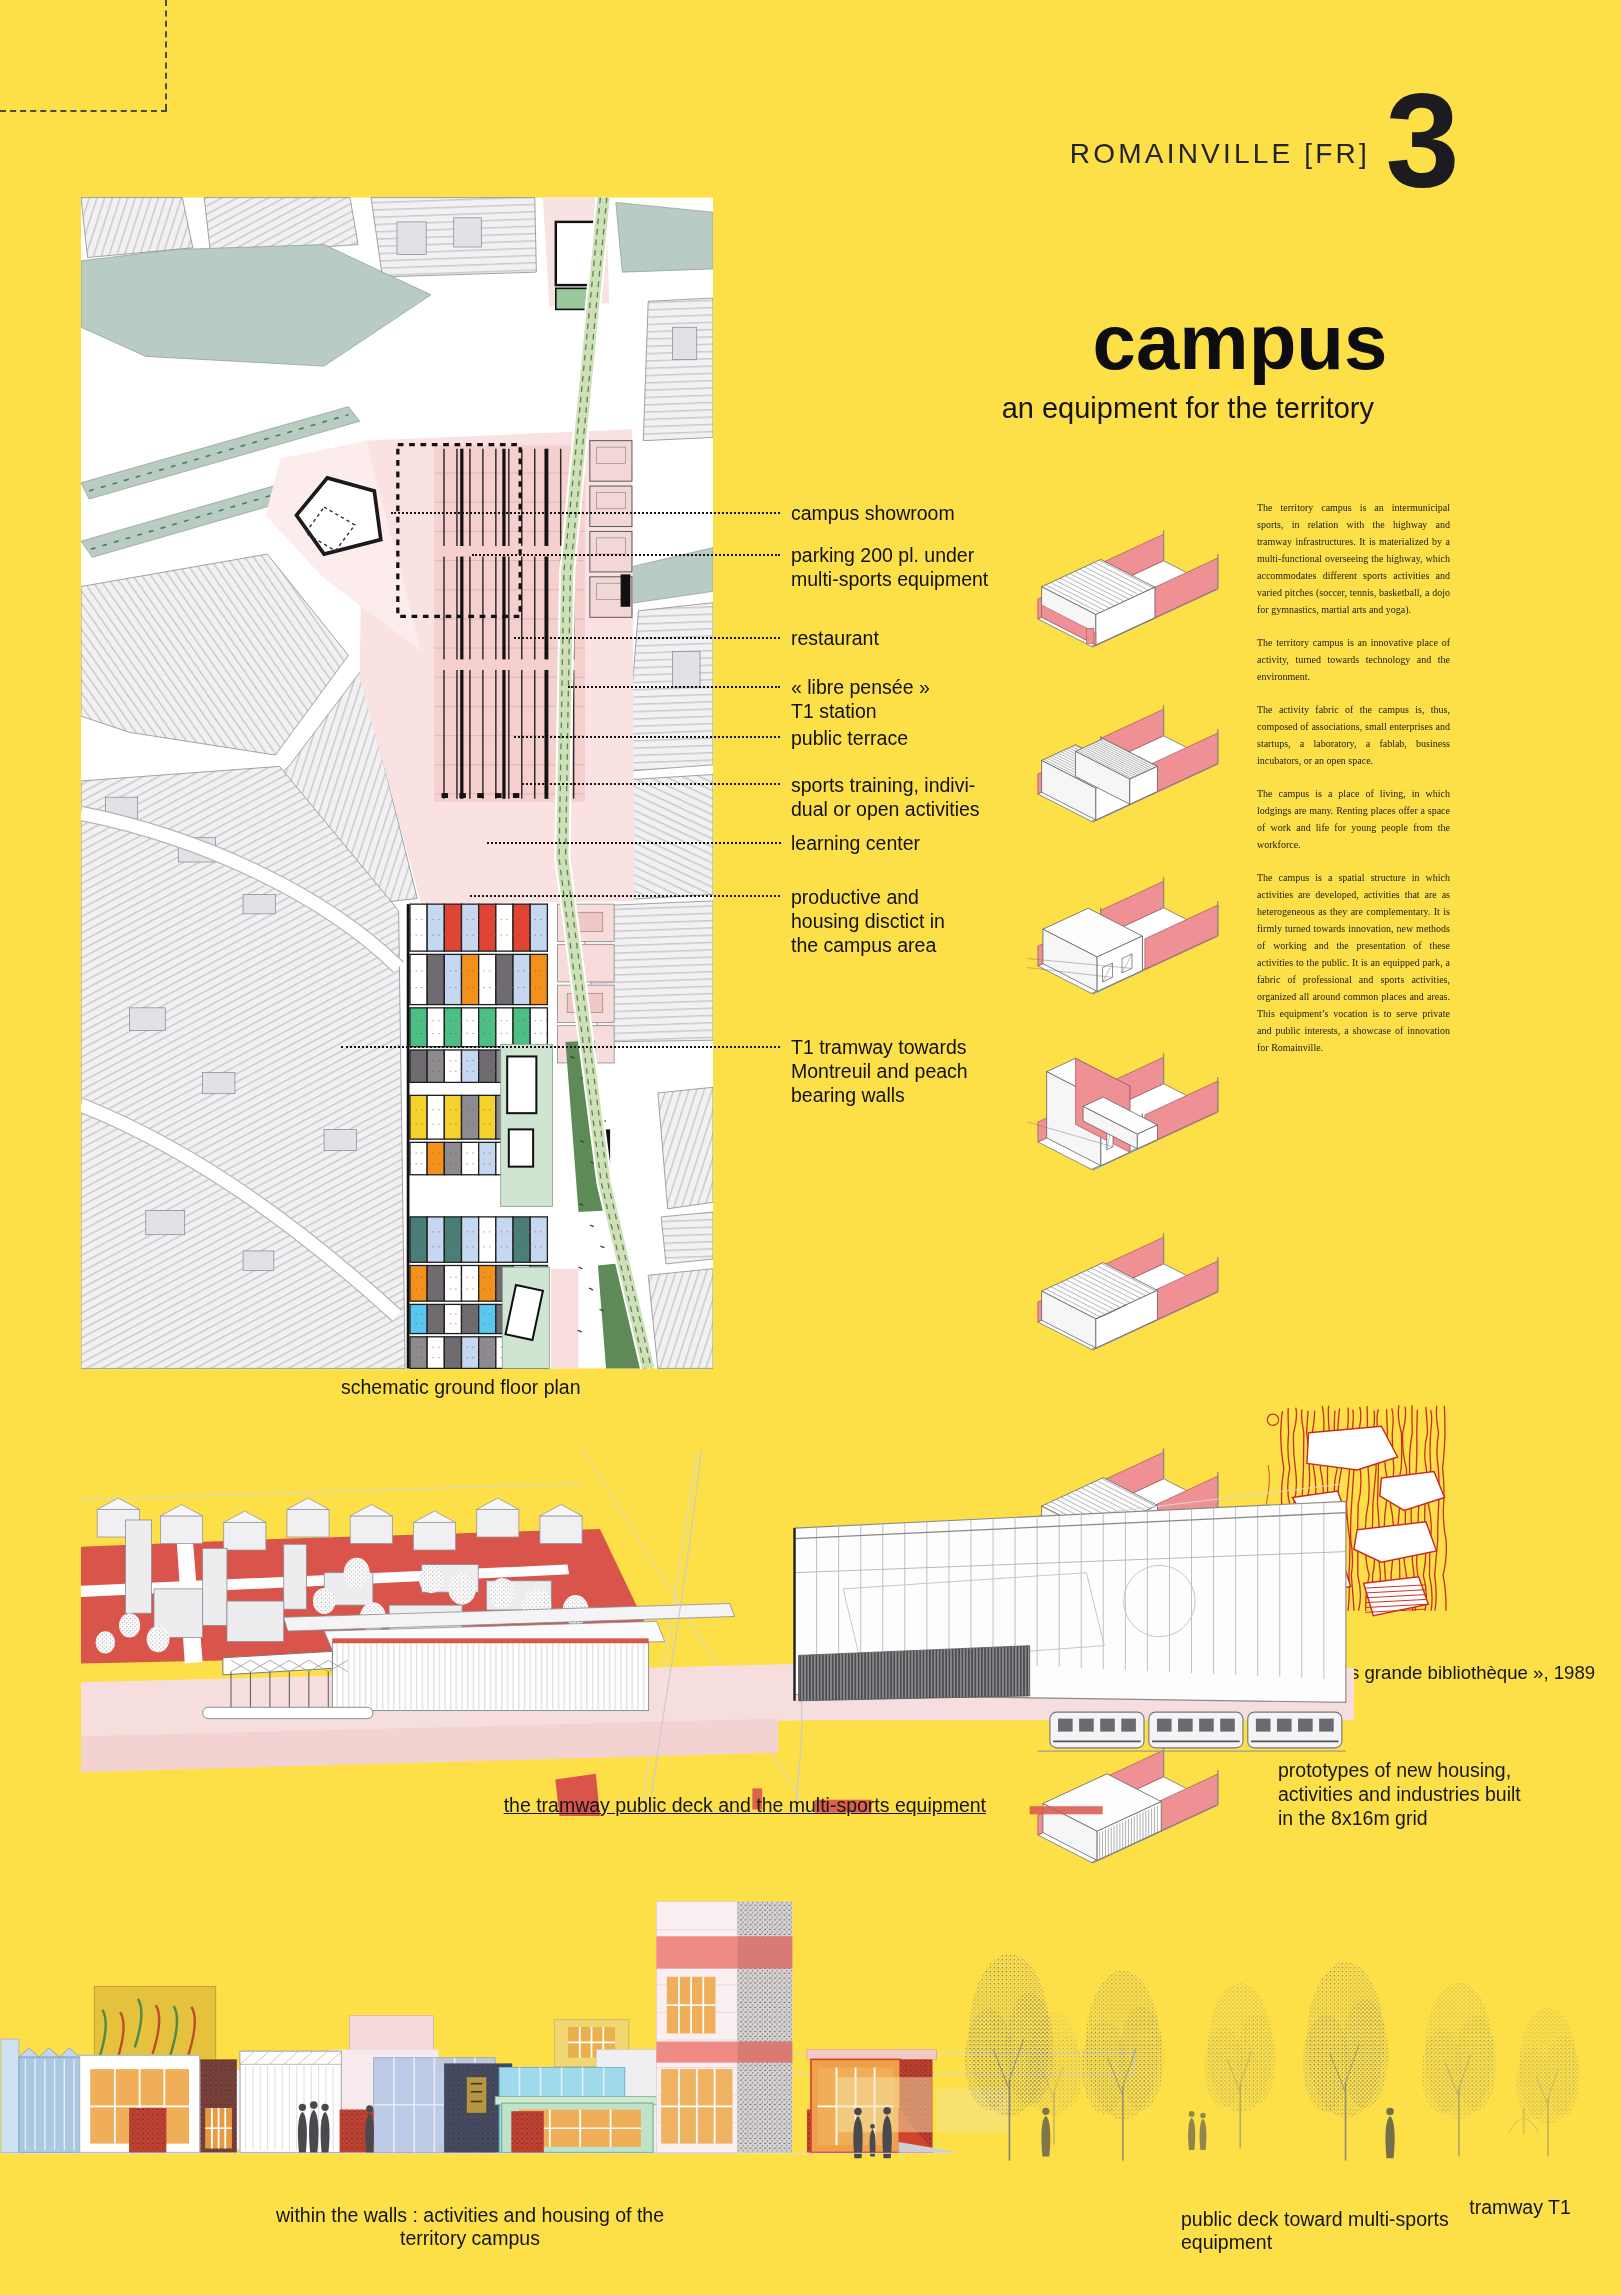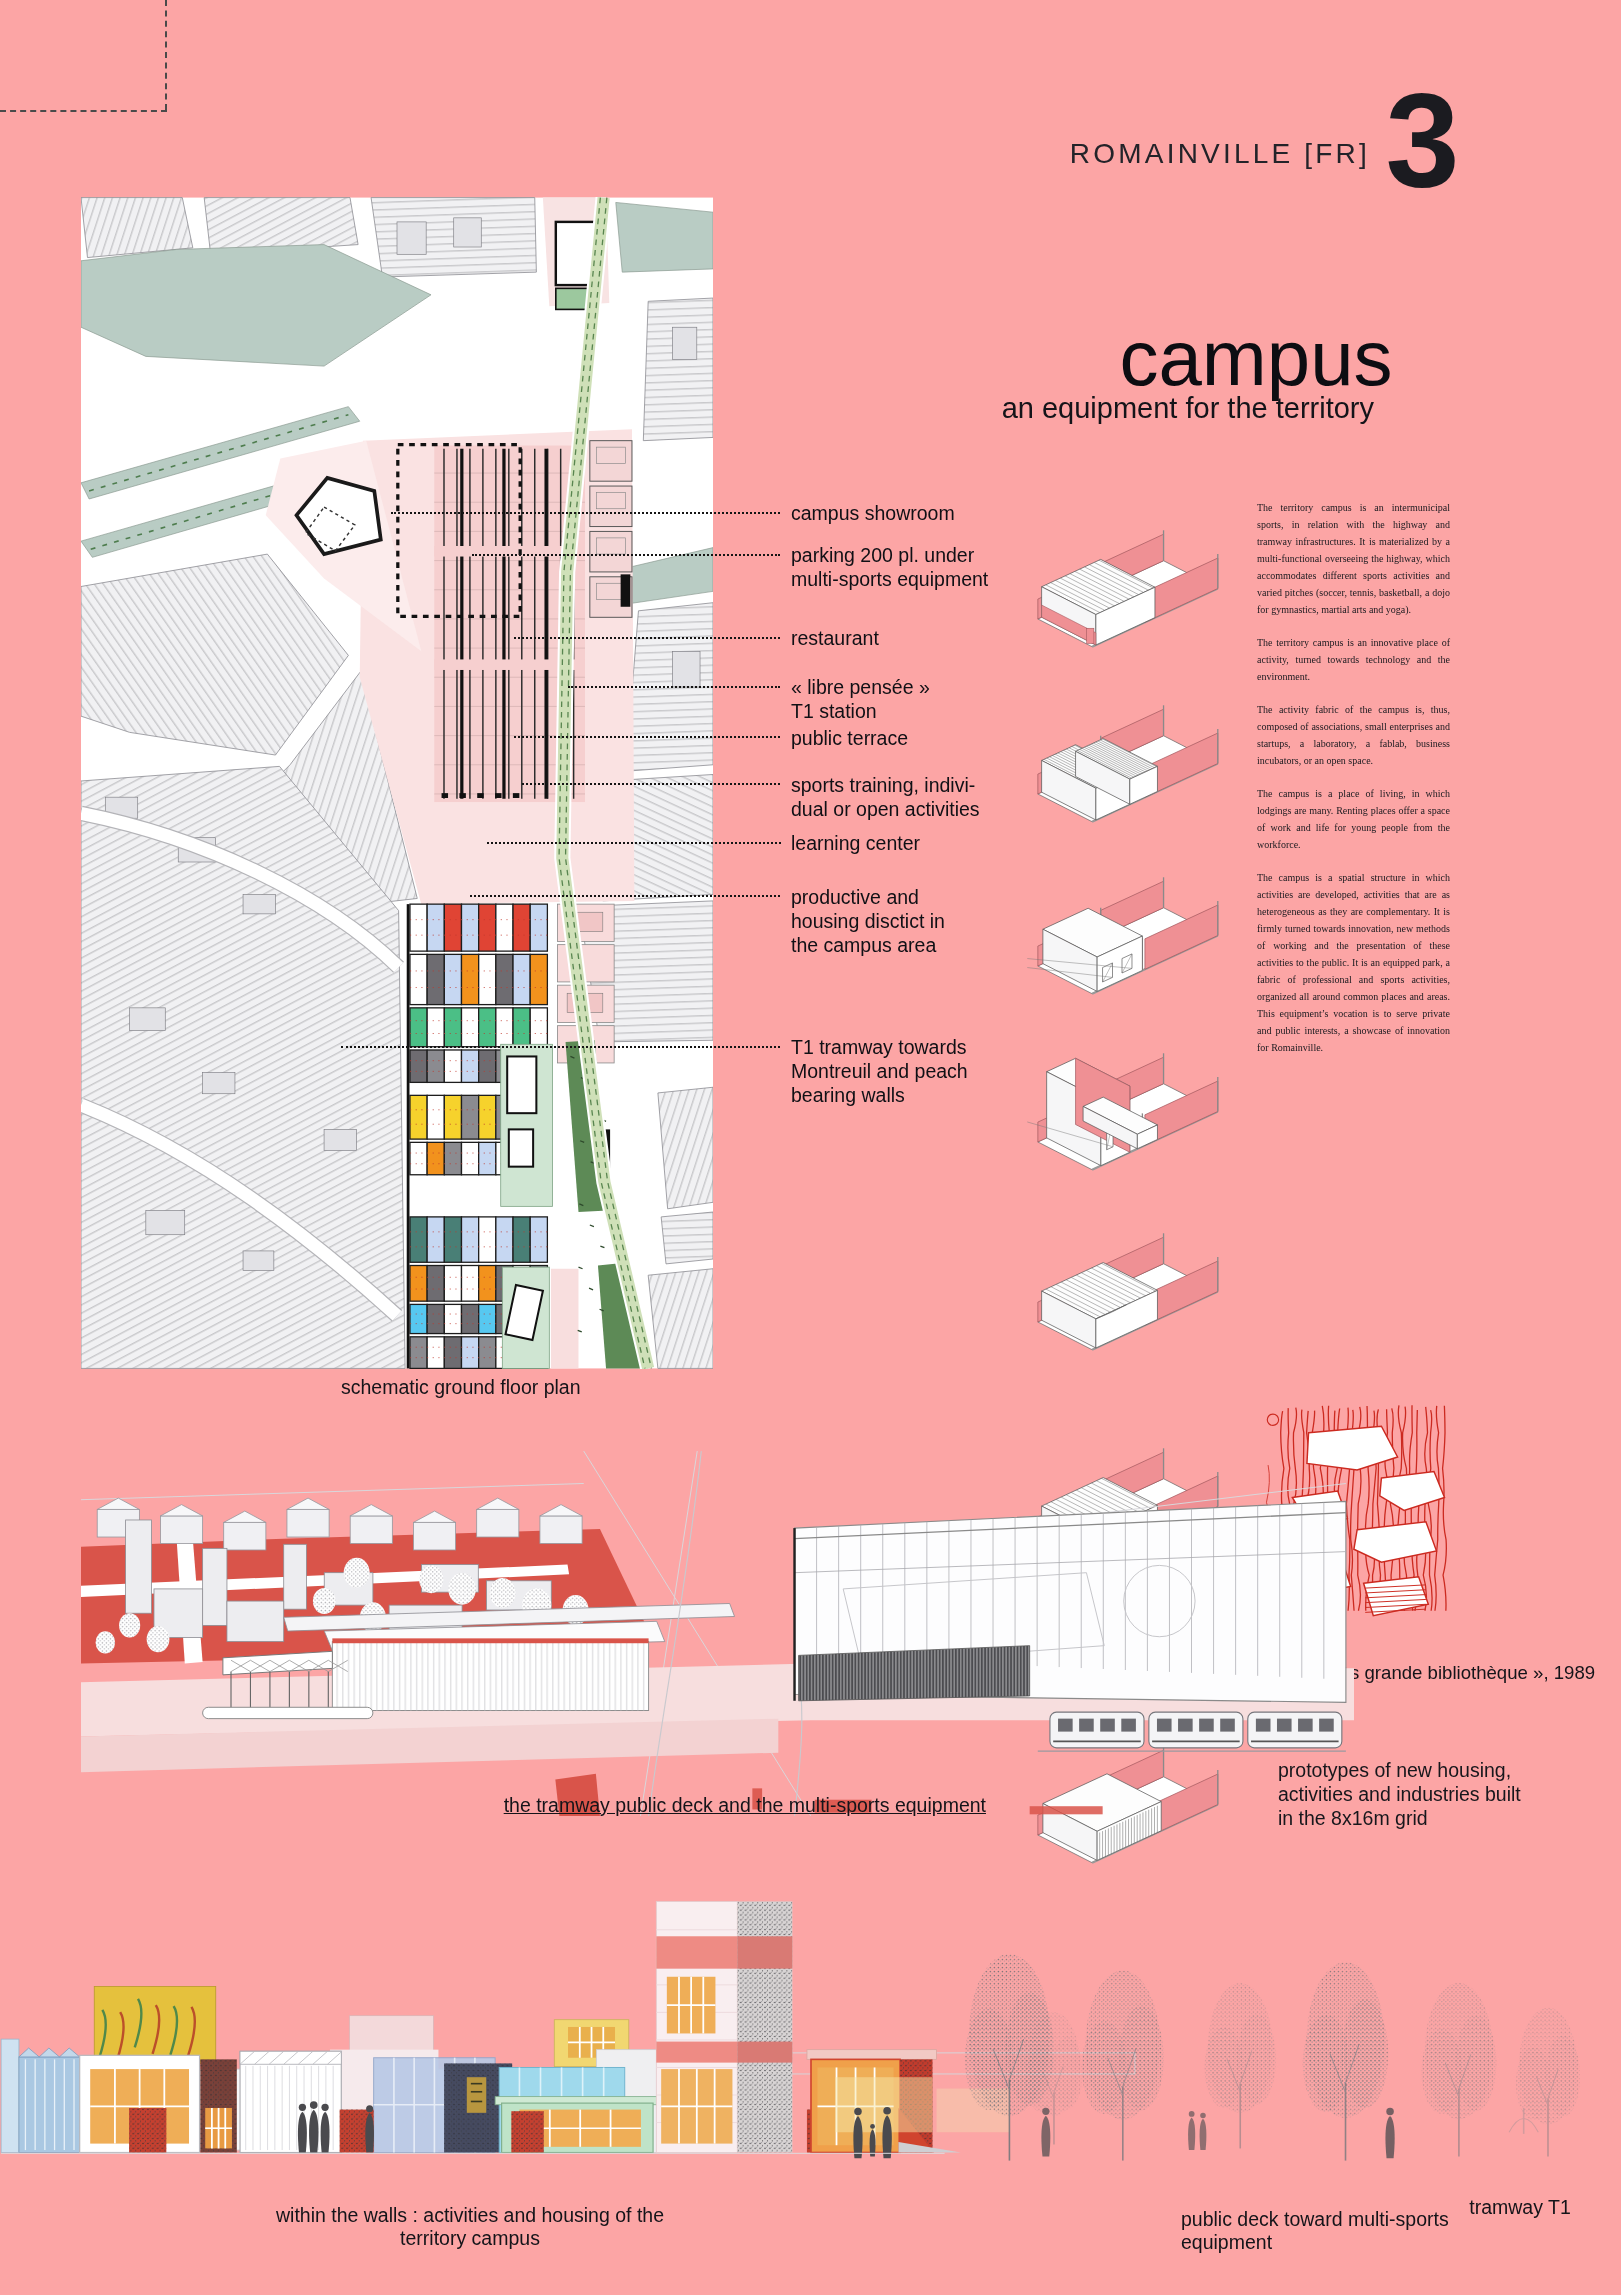--- a/index.html
+++ b/index.html
@@ -1,23 +1,23 @@
 <!DOCTYPE html>
 <html style="font-size:13px"><head>
 <meta charset="utf-8">
 <style>
   html,body{margin:0;padding:0;background:#fff;}
-  .page{position:relative;width:1622px;height:2295px;background:#fca5a5;overflow:hidden;
+  .page{position:relative;width:1622px;height:2295px;background:#fde047;overflow:hidden;
         font-family:"Liberation Sans",sans-serif;color:#17171c;}
   .abs{position:absolute;}
   .crop-v{left:165px;top:0;height:110px;border-left:2.4px dashed #4a4a4a;}
   .crop-h{left:0;top:110px;width:167px;border-top:2.4px dashed #4a4a4a;}
   .location{left:985px;top:138px;width:385px;text-align:right;font-size:28px;letter-spacing:3.2px;color:#232329;}
   .pagenum{left:1378px;top:75px;width:89px;text-align:center;font-size:133px;line-height:1;font-weight:600;color:#1b1b20;}
-  .title{left:1078px;top:297px;width:324px;text-align:center;font-size:78px;font-weight:400;color:#0d0d12;margin:16px;}
+  .title{left:1078px;top:297px;width:324px;text-align:center;font-size:78px;font-weight:700;color:#0d0d12;margin:0;}
   .subtitle{left:932px;top:392px;width:442px;text-align:right;font-size:29px;color:#141419;}
   .map-figure{left:81px;top:197px;width:632px;height:1172px;}
   .map-caption{left:341px;top:1376px;width:373px;font-size:19.5px;}
   .map-label{left:791px;width:259px;font-size:19.5px;line-height:24px;white-space:pre-line;color:#101015;}
   .leader{height:0;border-top:2.4px dotted #141414;}
   .body-col{left:1257px;top:499px;width:193px;}
   .body-col p{font-family:"Liberation Serif",serif;font-size:10px;line-height:17px;text-align:justify;margin:0 0 16px 0;color:#1a1a1f;}
   .axon{left:1005px;width:243px;height:172px;}
   .oma{left:1260px;top:1400px;width:191px;height:254px;}
   .cap{font-size:19.5px;color:#141419;}

